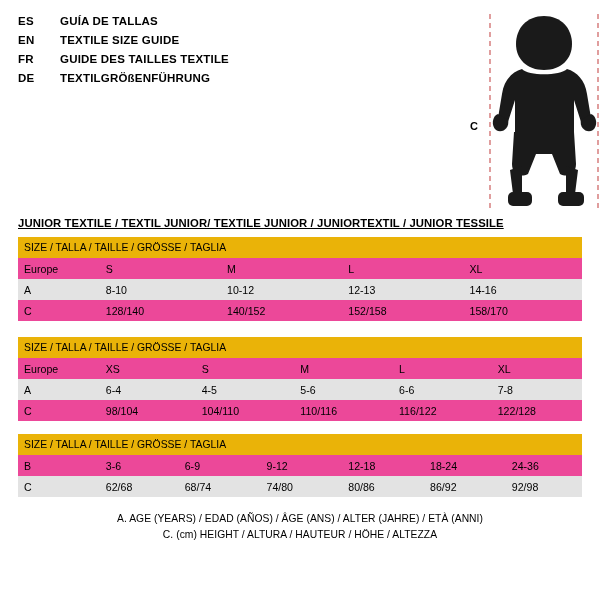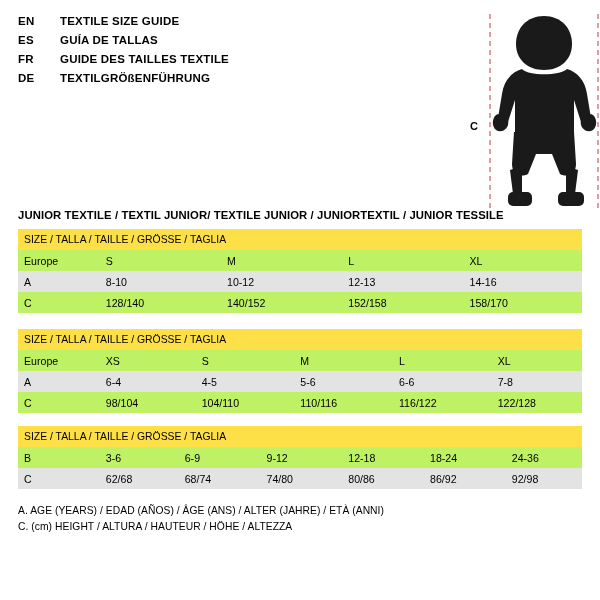--- a/index.html
+++ b/index.html
@@ -71,80 +71,82 @@
   }
 
   
   .section {
     margin-top: 4px;
   }
   .section-title {
     font-size: 11.3px;
     font-weight: bold;
     letter-spacing: 0.1px;
-    margin: 4px 0 6px 0;
+    margin: 12px 0 6px 0;
     line-height: 15px;
+    text-decoration: underline;
   }
   .size-table {
     border-collapse: collapse;
     width: 100%;
     font-size: 10.6px;
     table-layout: fixed;
   }
   .size-table tr.head-row td {
-    background: #fde047;
+    background: #eab308;
     color: #000;
     font-weight: normal;
     height: 17px;
     padding: 2px 6px;
     font-size: 10.4px;
   }
   .size-table td {
     padding: 3px 6px;
     height: 15px;
     vertical-align: middle;
   }
   .size-table tr.alt td {
     background: #e3e3e3;
   }
   .size-table tr.plain td {
-    background: #bef264;
+    background: #ec4899;
   }
   .row-label {
     width: 54px;
   }
 
   
   .legend {
     margin-top: 14px;
     font-size: 10.3px;
     line-height: 15.5px;
     letter-spacing: 0.05px;
   }
   .legend div {
     white-space: nowrap;
+    text-align: center;
   }
   .sec-gap-lg { margin-top: 16px; }
   .sec-gap-md { margin-top: 13px; }
 </style>
 </head>
 <body>
 
 <div class="page">
 
   <div class="header">
     <table class="lang-table">
       <tbody>
         <tr>
+          <td class="lang-code">ES</td>
+          <td class="lang-text">GUÍA DE TALLAS</td>
+        </tr>
+        <tr>
           <td class="lang-code">EN</td>
           <td class="lang-text">TEXTILE SIZE GUIDE</td>
-        </tr>
-        <tr>
-          <td class="lang-code">ES</td>
-          <td class="lang-text">GUÍA DE TALLAS</td>
         </tr>
         <tr>
           <td class="lang-code">FR</td>
           <td class="lang-text">GUIDE DES TAILLES TEXTILE</td>
         </tr>
         <tr>
           <td class="lang-code">DE</td>
           <td class="lang-text">TEXTILGRÖßENFÜHRUNG</td>
         </tr>
       </tbody>

